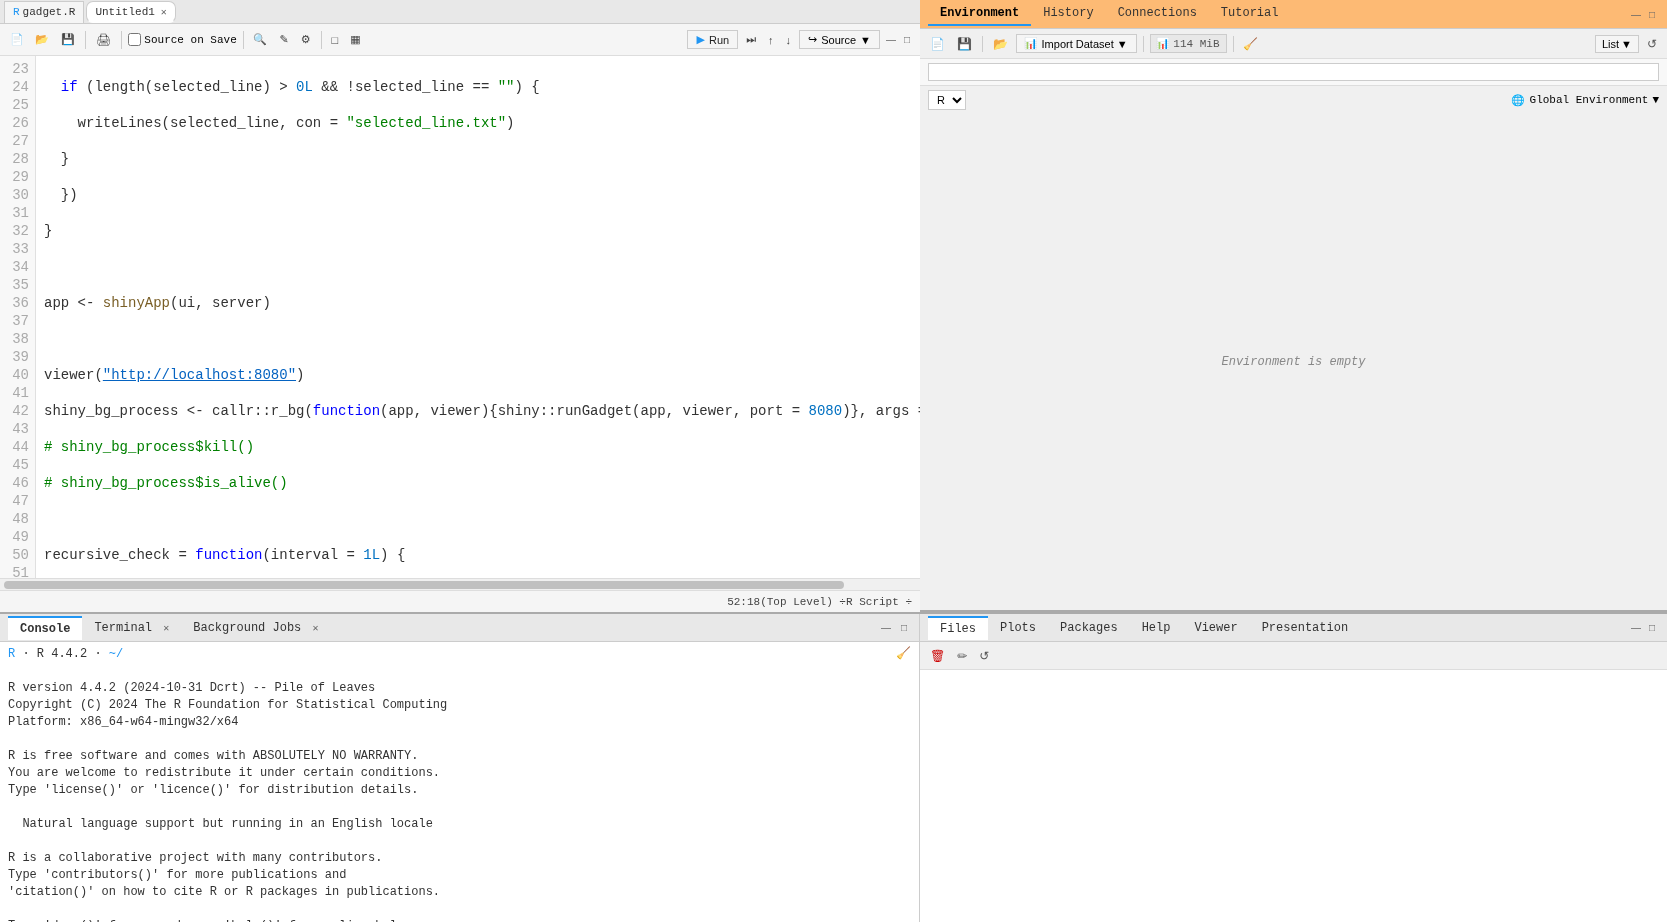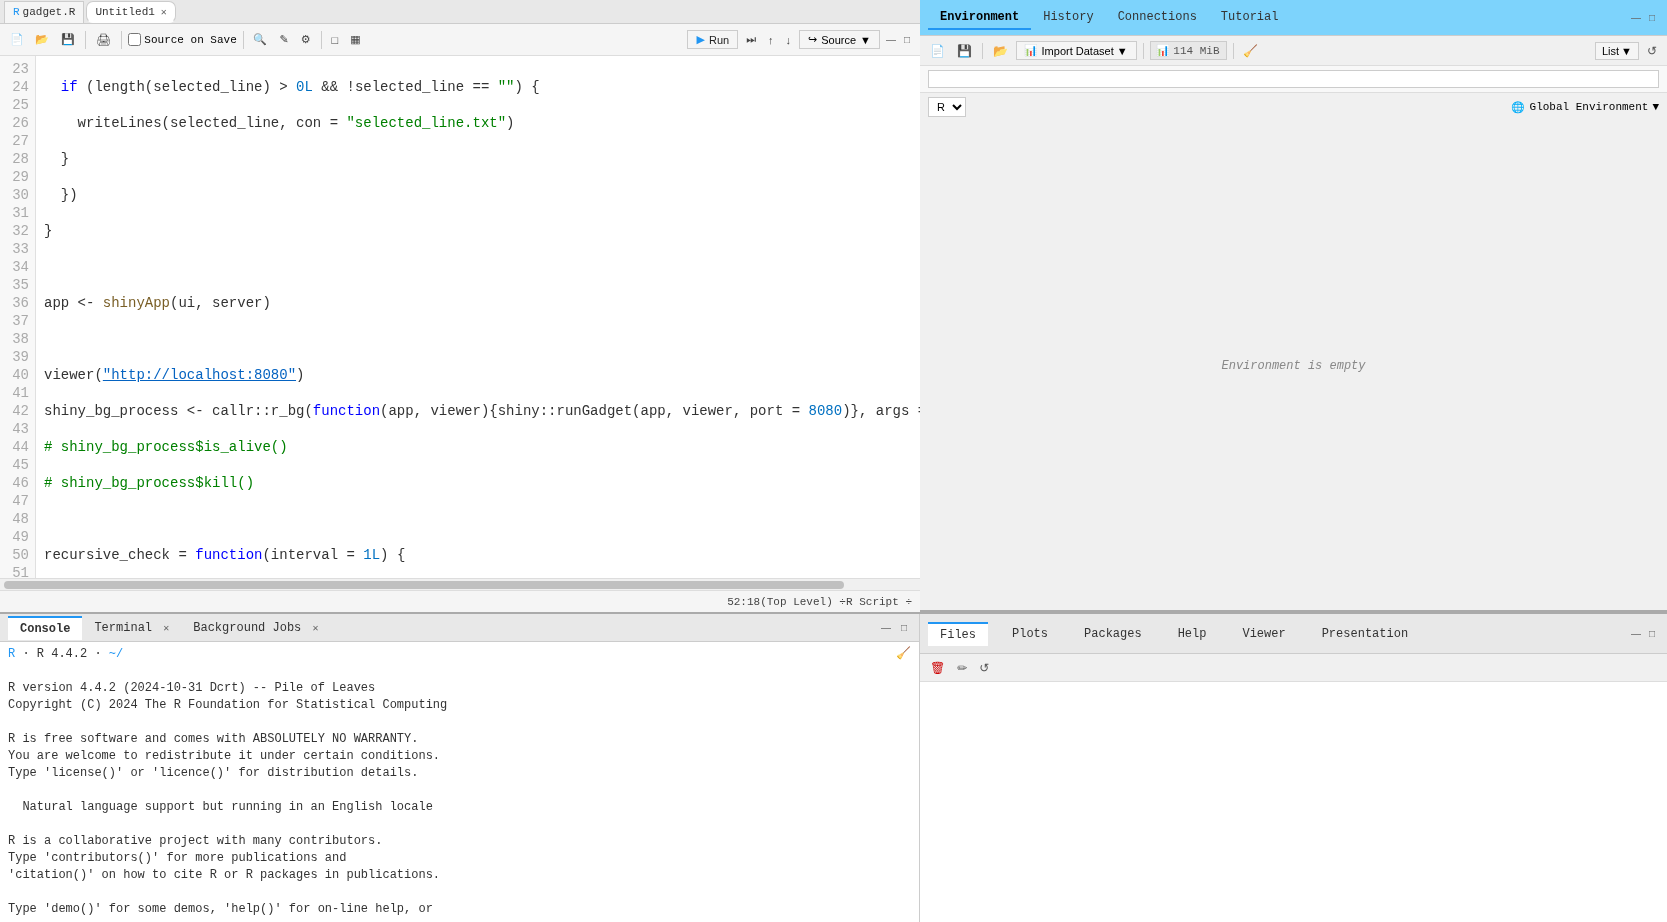--- a/index.html
+++ b/index.html
@@ -29,21 +29,21 @@
     .code-comment { color: #008000; }
     .code-number { color: #0070c1; }
     .code-link { color: #0563c1; text-decoration: underline; }
     .code-function { color: #795e26; }
 
     .editor-scrollbar-h { height: 12px; background: #f0f0f0; border-top: 1px solid #ddd; position: relative; }
     .scrollbar-thumb-h { position: absolute; left: 4px; top: 2px; width: 840px; height: 8px; background: #c0c0c0; border-radius: 4px; }
 
     .editor-status { display: flex; align-items: center; justify-content: flex-end; background: #f5f5f5; border-top: 1px solid #ddd; height: 22px; padding: 0 8px; font-size: 11px; color: #444; }
 
-    .right-tabs { display: flex; align-items: center; background: #7dd3fc; border-bottom: 1px solid #ccc; height: 36px; padding: 0 8px; gap: 0; justify-content: flex-end; }
+    .right-tabs { display: flex; align-items: center; background: #fdba74; border-bottom: 1px solid #ccc; height: 29px; padding: 0 8px; gap: 0; justify-content: flex-end; }
     .right-tab { padding: 4px 12px; font-size: 12px; cursor: pointer; color: #333; border-bottom: 2px solid transparent; }
     .right-tab.active { color: #000; font-weight: bold; border-bottom: 2px solid #2196F3; }
 
     .right-toolbar { display: flex; align-items: center; justify-content: space-between; background: #f0f0f0; border-bottom: 1px solid #ddd; height: 30px; padding: 0 6px; }
     .right-toolbar-left { display: flex; align-items: center; gap: 4px; }
     .right-toolbar-right { display: flex; align-items: center; gap: 4px; }
     .icon-btn { background: none; border: none; cursor: pointer; padding: 2px 4px; font-size: 12px; color: #555; }
     .import-btn { background: #f5f5f5; border: 1px solid #ccc; padding: 2px 8px; font-size: 11px; cursor: pointer; display: flex; align-items: center; gap: 3px; }
     .memory-badge { background: #e8e8e8; border: 1px solid #ccc; padding: 2px 6px; font-size: 11px; color: #555; display: flex; align-items: center; gap: 3px; }
     .list-btn { background: #f5f5f5; border: 1px solid #ccc; padding: 2px 6px; font-size: 11px; cursor: pointer; display: flex; align-items: center; gap: 2px; }
@@ -59,21 +59,21 @@
 
     .bottom-tabs { display: flex; align-items: center; background: #e8e8e8; border-bottom: 1px solid #ccc; height: 28px; padding: 0 8px; gap: 0; }
     .bottom-tab { padding: 4px 12px; font-size: 12px; cursor: pointer; color: #333; }
     .bottom-tab.active { background: #fff; border-top: 2px solid #2196F3; font-weight: 700; }
     .bottom-tab-close { font-size: 10px; margin-left: 4px; color: #666; cursor: pointer; }
     .bottom-toolbar-right { margin-left: auto; display: flex; align-items: center; gap: 4px; }
 
     .console-area { flex: 1; overflow: auto; padding: 4px 8px; background: #fff; font-family: 'Consolas', 'Courier New', monospace; font-size: 12px; line-height: 17px; color: #333; }
     .console-prompt { color: #2196F3; }
     .console-path { color: #2196F3; }
-    .file-tabs { display: flex; align-items: center; background: #e8e8e8; border-bottom: 1px solid #ccc; height: 40px; padding: 0 8px; gap: 12px; }
+    .file-tabs { display: flex; align-items: center; background: #e8e8e8; border-bottom: 1px solid #ccc; height: 28px; padding: 0 8px; gap: 0; }
     .file-tab { padding: 4px 12px; font-size: 12px; cursor: pointer; color: #333; }
     .file-tab.active { background: #fff; font-weight: 500; border-top: 2px solid #2196F3; }
     .file-toolbar { display: flex; align-items: center; background: #f0f0f0; border-bottom: 1px solid #ddd; height: 28px; padding: 0 6px; gap: 4px; }
 
     
     .window-controls { display: flex; align-items: center; gap: 2px; }
     .win-btn { width: 14px; height: 14px; background: none; border: none; cursor: pointer; display: flex; align-items: center; justify-content: center; font-size: 10px; color: #666; }
 
     .panel-header-controls { display: flex; align-items: center; gap: 2px; margin-left: auto; }
 
@@ -179,22 +179,22 @@
 <div class="code-line">  <span class="code-keyword">if</span> (length(selected_line) &gt; <span class="code-number">0L</span> &amp;&amp; !selected_line == <span class="code-string">""</span>) {</div>
 <div class="code-line">    writeLines(selected_line, con = <span class="code-string">"selected_line.txt"</span>)</div>
 <div class="code-line">  }</div>
 <div class="code-line">  })</div>
 <div class="code-line">}</div>
 <div class="code-line">&nbsp;</div>
 <div class="code-line">app &lt;- <span class="code-function">shinyApp</span>(ui, server)</div>
 <div class="code-line">&nbsp;</div>
 <div class="code-line">viewer(<span class="code-link">"http://localhost:8080"</span>)</div>
 <div class="code-line">shiny_bg_process &lt;- callr::r_bg(<span class="code-keyword">function</span>(app, viewer){shiny::runGadget(app, viewer, port = <span class="code-number">8080</span>)}, args = list(app, viewer</div>
+<div class="code-line"><span class="code-comment"># shiny_bg_process$kill()</span></div>
 <div class="code-line"><span class="code-comment"># shiny_bg_process$is_alive()</span></div>
-<div class="code-line"><span class="code-comment"># shiny_bg_process$kill()</span></div>
 <div class="code-line">&nbsp;</div>
 <div class="code-line">recursive_check = <span class="code-keyword">function</span>(interval = <span class="code-number">1L</span>) {</div>
 
 
 
 
 
 
 
 
@@ -314,20 +314,21 @@
     </div>
 
     <div class="console-area">
       <div>
         <span class="console-prompt">R</span> · R 4.4.2 · <span class="console-path">~/</span>
         <span style="float:right; cursor:pointer; color:#666;">🧹</span>
       </div>
       <br>
       <div>R version 4.4.2 (2024-10-31 Dcrt) --  Pile of Leaves</div>
       <div>Copyright (C) 2024 The R Foundation for Statistical Computing</div>
+      <div>Platform: x86_64-w64-mingw32/x64</div>
       <br>
       <div>R is free software and comes with ABSOLUTELY NO WARRANTY.</div>
       <div>You are welcome to redistribute it under certain conditions.</div>
       <div>Type 'license()' or 'licence()' for distribution details.</div>
       <br>
       <div>&nbsp;&nbsp;Natural language support but running in an English locale</div>
       <br>
       <div>R is a collaborative project with many contributors.</div>
       <div>Type 'contributors()' for more publications and</div>
       <div>'citation()' on how to cite R or R packages in publications.</div>

